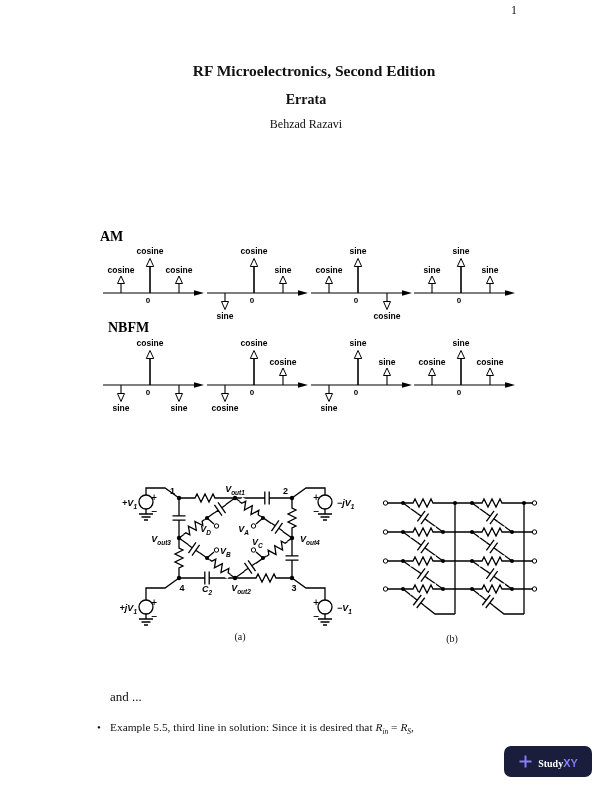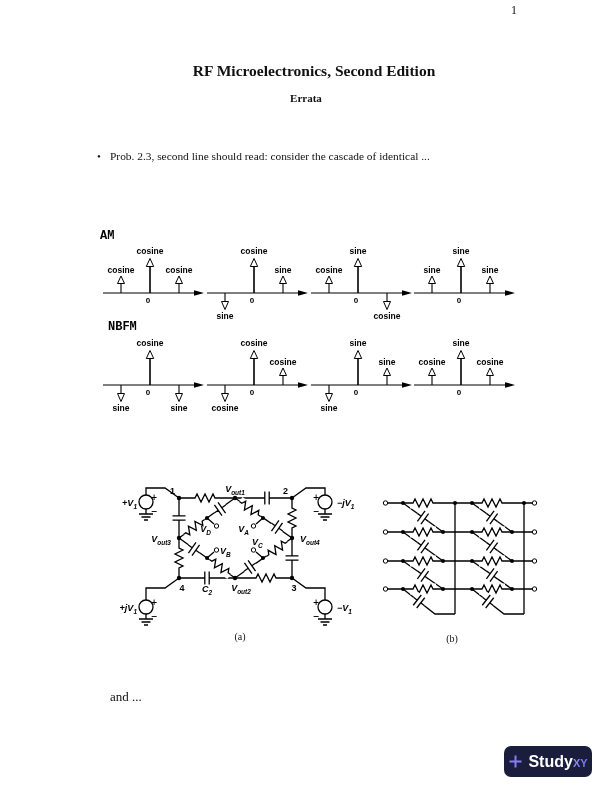--- a/index.html
+++ b/index.html
@@ -1,63 +1,63 @@
 <!DOCTYPE html>
 <html><head>
 <meta charset="utf-8">
 <style>
   html,body{margin:0;padding:0;background:#ffffff;}
   .page{position:relative;width:612px;height:792px;background:#fff;overflow:hidden;
         font-family:"Liberation Serif",serif;color:#111;}
   .abs{position:absolute;}
   .pagenum{left:500px;top:3px;width:28px;text-align:center;font-size:12px;}
   .title{left:8px;top:62px;width:612px;text-align:center;font-size:15.5px;font-weight:bold;}
-  .subtitle{left:0;top:92px;width:612px;text-align:center;font-size:11px;font-weight:bold;}
+  .subtitle{left:0;top:92px;width:612px;text-align:center;font-size:14px;font-weight:bold;}
   .author{left:0;top:117px;width:612px;text-align:center;font-size:12px;}
   .bullet{position:absolute;left:97px;width:460px;font-size:11.4px;}
   .bdot{display:inline-block;width:13px;font-size:11px;}
   .cont{position:absolute;left:110px;font-size:13px;}
   .mi{font-style:italic;}
   .bullet sub,.cont sub{font-size:7.5px;line-height:0;}
-  .fig-label{position:absolute;font-family:Liberation Mono, monospace;font-weight:bold;font-size:12px;color:#000;}
+  .fig-label{position:absolute;font-family:Liberation Serif, serif;font-weight:bold;font-size:14px;color:#000;}
   .spec{position:absolute;overflow:visible;}
   .ax{stroke:#000;stroke-width:1.2;}
   .stem{stroke:#000;stroke-width:1.1;}
   .stem.b{stroke-width:1.6;}
   .oh{fill:#fff;stroke:#000;stroke-width:1;}
   .slab{font:bold 8.5px "Liberation Sans",sans-serif;fill:#000;}
   .zlab{font:bold 8px "Liberation Sans",sans-serif;fill:#000;}
   .fig{position:absolute;overflow:visible;}
   .w{fill:none;stroke:#000;stroke-width:1.3;}
   .sym{fill:none;stroke:#000;stroke-width:1.3;stroke-linejoin:miter;}
   .dot{fill:#000;stroke:none;}
   .term{fill:#fff;stroke:#000;stroke-width:1;}
   .src{fill:#fff;stroke:#000;stroke-width:1.3;}
   .nlab{font:bold 9px "Liberation Sans",sans-serif;fill:#000;}
   .vlab{font:italic bold 9px "Liberation Sans",sans-serif;fill:#000;}
   .vsub{font-size:6.5px;}
   .sgn{font:bold 8px "DejaVu Sans",sans-serif;fill:#000;}
   .caption{position:absolute;text-align:center;font-size:10px;}
   .badge{position:absolute;left:504px;top:746px;width:88px;height:31px;border-radius:7px;
          background:#1a1e3c;display:flex;align-items:center;justify-content:center;gap:5px;}
-  .badge-study{font-family:Liberation Sans, sans-serif;font-weight:bold;font-size:16px;color:#ffffff;}
+  .badge-study{font-family:Liberation Serif, serif;font-weight:bold;font-size:10px;color:#ffffff;}
   .badge-xy{font-family:"Liberation Sans",sans-serif;font-weight:bold;font-size:11px;
             background:linear-gradient(135deg,#a09bfa,#6a66ee);
             -webkit-background-clip:text;background-clip:text;color:transparent;}
 </style>
 </head>
 <body>
 
 <div class="page">
 
   <div class="abs pagenum">1</div>
   <div class="abs title">RF Microelectronics, Second Edition</div>
   <div class="abs subtitle">Errata</div>
-
-  <div class="bullet" style="top:150px"><span class="bdot">•</span><span>Prob. 2.3, second line should read: consider the cascade of identical ...</span></div>
+  <div class="abs author">Behzad Razavi</div>
+
 
 
   <span class="fig-label" style="left:100px;top:229px">AM</span>
   <span class="fig-label" style="left:108px;top:320px">NBFM</span>
   <div id="spectra" class="abs" style="left:0;top:0">
       <svg class="spec" style="left:98px;top:246px" width="106" height="85" viewBox="0 0 106 85">
         <line class="ax" x1="5" y1="47" x2="99" y2="47"></line>
         <polygon points="106,47 96,44.2 96,49.8" fill="#000"></polygon>
         <line class="stem b" x1="52" y1="47" x2="52" y2="20"></line>
         <polygon class="oh" points="52,12.5 48.3,20.5 55.7,20.5"></polygon>
@@ -304,20 +304,21 @@
       <circle class="dot" cx="65" cy="123" r="2"></circle>
     <circle class="dot" cx="94" cy="123" r="2"></circle>
       <circle class="dot" cx="134" cy="123" r="2"></circle>
   </svg>
 
   <div class="caption" style="left:218px;top:631px;width:44px">(a)</div>
   <div class="caption" style="left:430px;top:633px;width:44px">(b)</div>
 
   <div class="cont" style="top:689px">and ...</div>
 
+  <div class="bullet" style="top:721px"><span class="bdot">•</span><span><span>Example 5.5, third line in solution: Since it is desired that </span><span class="mi"><span>R</span><sub>in</sub></span><span> = </span><span class="mi"><span>R</span><sub>S</sub></span><span>,</span></span></div>
 
   <div class="badge">
     <svg width="15" height="15" viewBox="0 0 15 15">
       <path d="M7.5,1.5 V13.5 M1.5,7.5 H13.5" stroke="#8b7cf6" stroke-width="2" fill="none"></path>
     </svg>
     <span><span class="badge-study">Study</span><span class="badge-xy">XY</span></span>
   </div>
 
 </div>
 

